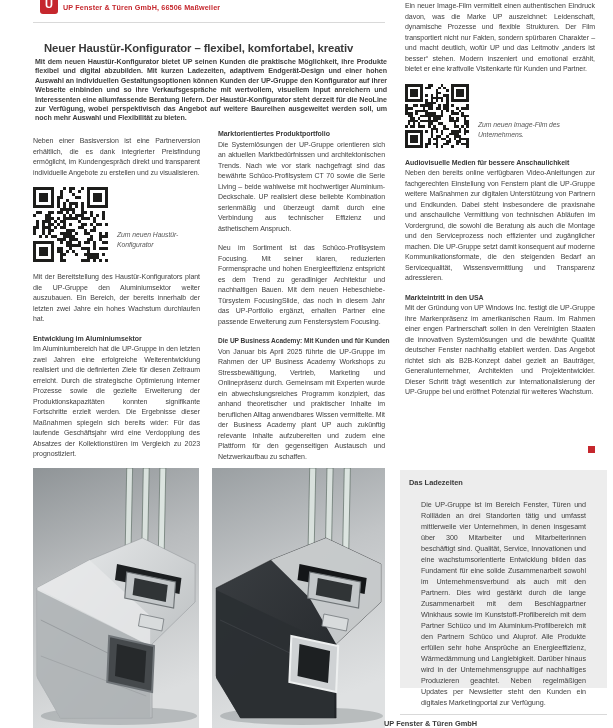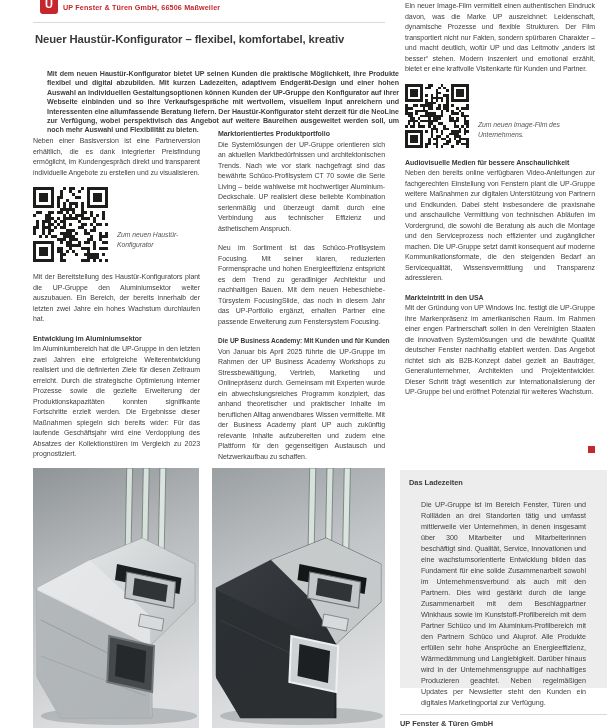--- a/index.html
+++ b/index.html
@@ -14,26 +14,26 @@
     display:flex;align-items:flex-end;justify-content:center;
     font-weight:bold;font-size:11px;line-height:19px;
   }
   .pub-line{
     position:absolute;left:63px;top:3px;font-size:7.2px;font-weight:bold;
     color:var(--accent,#c5272d);letter-spacing:.15px;text-align:center;
   }
   .header-rule{position:absolute;left:33px;top:22px;width:352px;height:1px;background:var(--rule,#d9d9d9);}
   
   .headline{
-    position:absolute;left:33px;top:31px;width:360px;margin:2px;
+    position:absolute;left:33px;top:31px;width:360px;margin:11px;
     font-size:11.3px;font-weight:bold;color:var(--heading,#3a3a3a);
     letter-spacing:-.1px;white-space:nowrap;
   }
   .intro{
-    position:absolute;left:33px;top:56px;width:352px;margin:14px;
+    position:absolute;left:33px;top:56px;width:352px;margin:2px;
     font-size:7.1px;font-weight:bold;line-height:9.4px;text-align:justify;
     letter-spacing:-.05px;
   }
   
   .col{position:absolute;font-size:7px;line-height:10.5px;text-align:justify;letter-spacing:-.05px;z-index:1;}
   .col p{margin:0 0 9px;}
   .col h3{margin:0;font-size:7px;line-height:10.5px;font-weight:bold;color:var(--heading,#3a3a3a);text-align:left;}
   .col h3.nowrap{white-space:nowrap;}
   .col1{left:33px;top:136px;width:167px;}
   .col2{left:218px;top:129px;width:167px;}
@@ -59,21 +59,21 @@
   .panel svg{display:block;width:100%;height:100%;}
   
   .company-box{
     position:absolute;left:400px;top:470px;width:207px;height:218px;
     background:var(--box-bg,#ededed);box-sizing:border-box;padding:8px 9px;z-index:2;
   }
   .company-box h3{margin:0 0 3px;font-size:7.4px;font-weight:bold;color:var(--heading,#3a3a3a);}
   .company-box p{margin:12px;font-size:7.2px;line-height:11px;text-align:justify;letter-spacing:-.05px;}
   
   .footer-rule{position:absolute;left:400px;top:714px;width:207px;height:1px;background:var(--rule,#d9d9d9);z-index:3;}
-  .footer-company{position:absolute;left:400px;top:719px;font-size:7.4px;font-weight:bold;color:var(--heading,#3a3a3a);z-index:3;}
+  .footer-company{position:absolute;left:384px;top:719px;font-size:7.4px;font-weight:bold;color:var(--heading,#3a3a3a);z-index:3;}
 </style>
 </head>
 <body>
 
 <div class="page" style="--accent: #c5272d; --text: #3f3f3f; --heading: #3a3a3a; --box-bg: #ededed; --rule: #d9d9d9;">
 
   <div class="logo">
       <span>U</span>
     </div>
   <div class="pub-line">UP Fenster &amp; Türen GmbH, 66506 Maßweiler</div>

